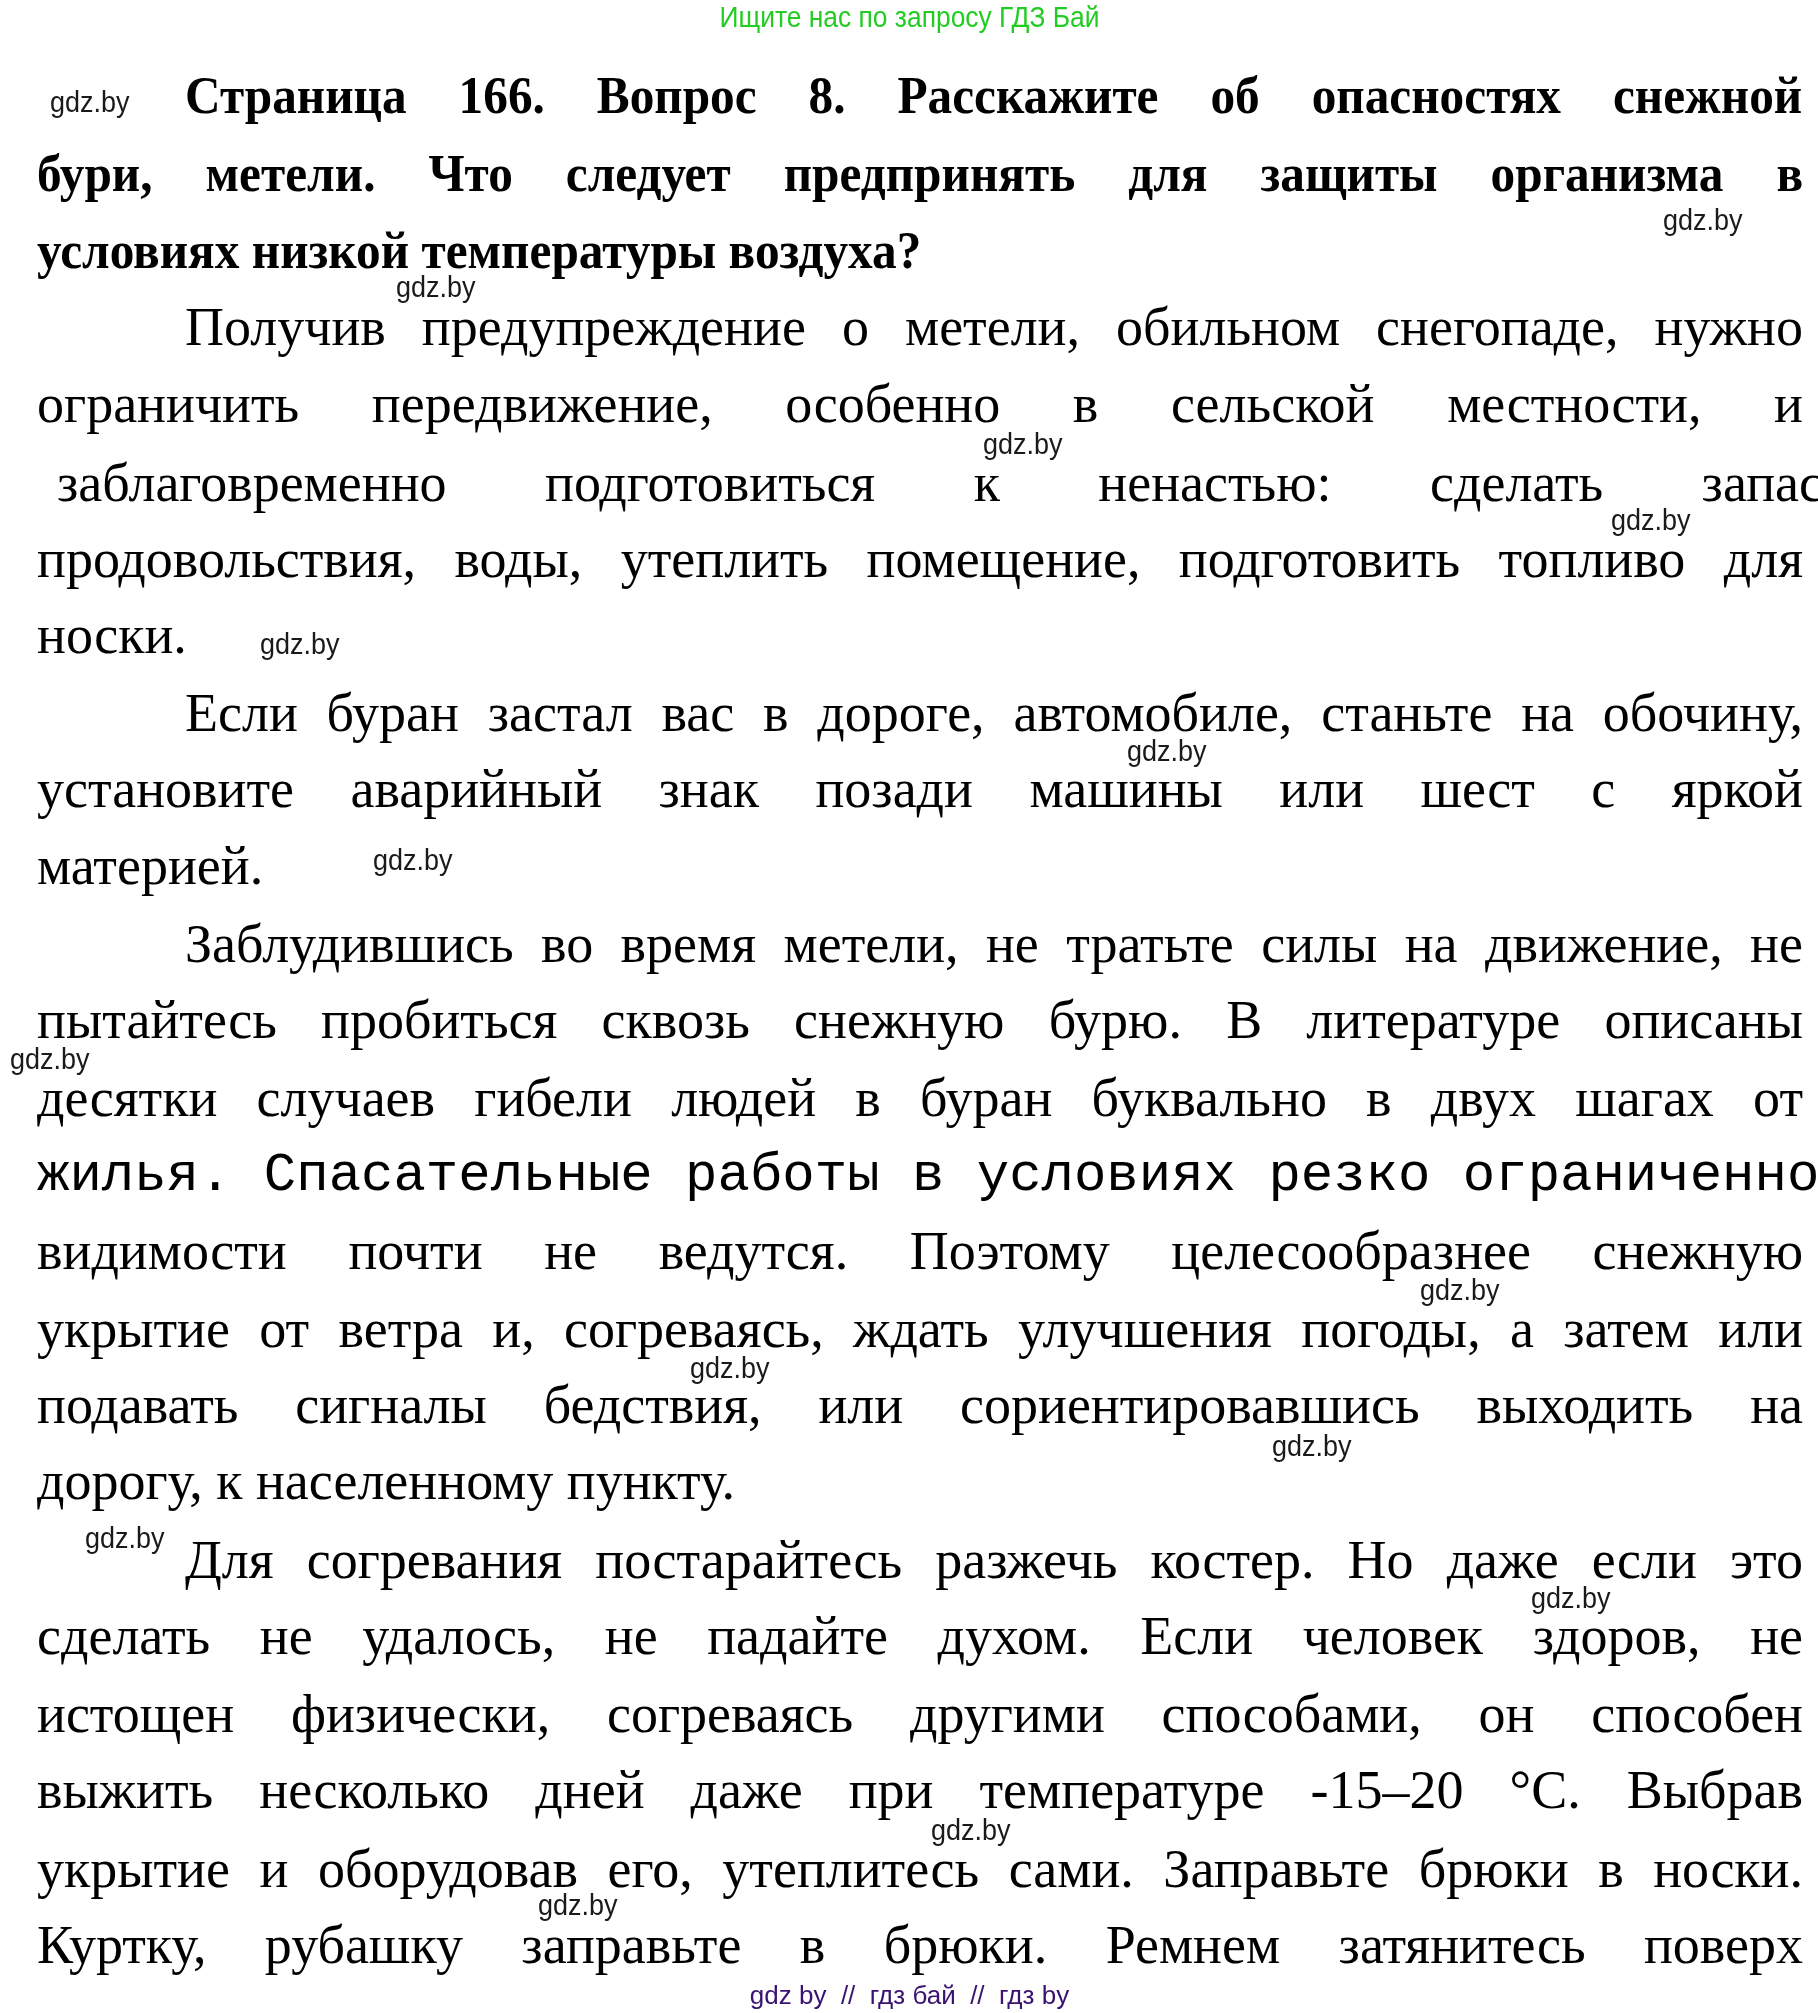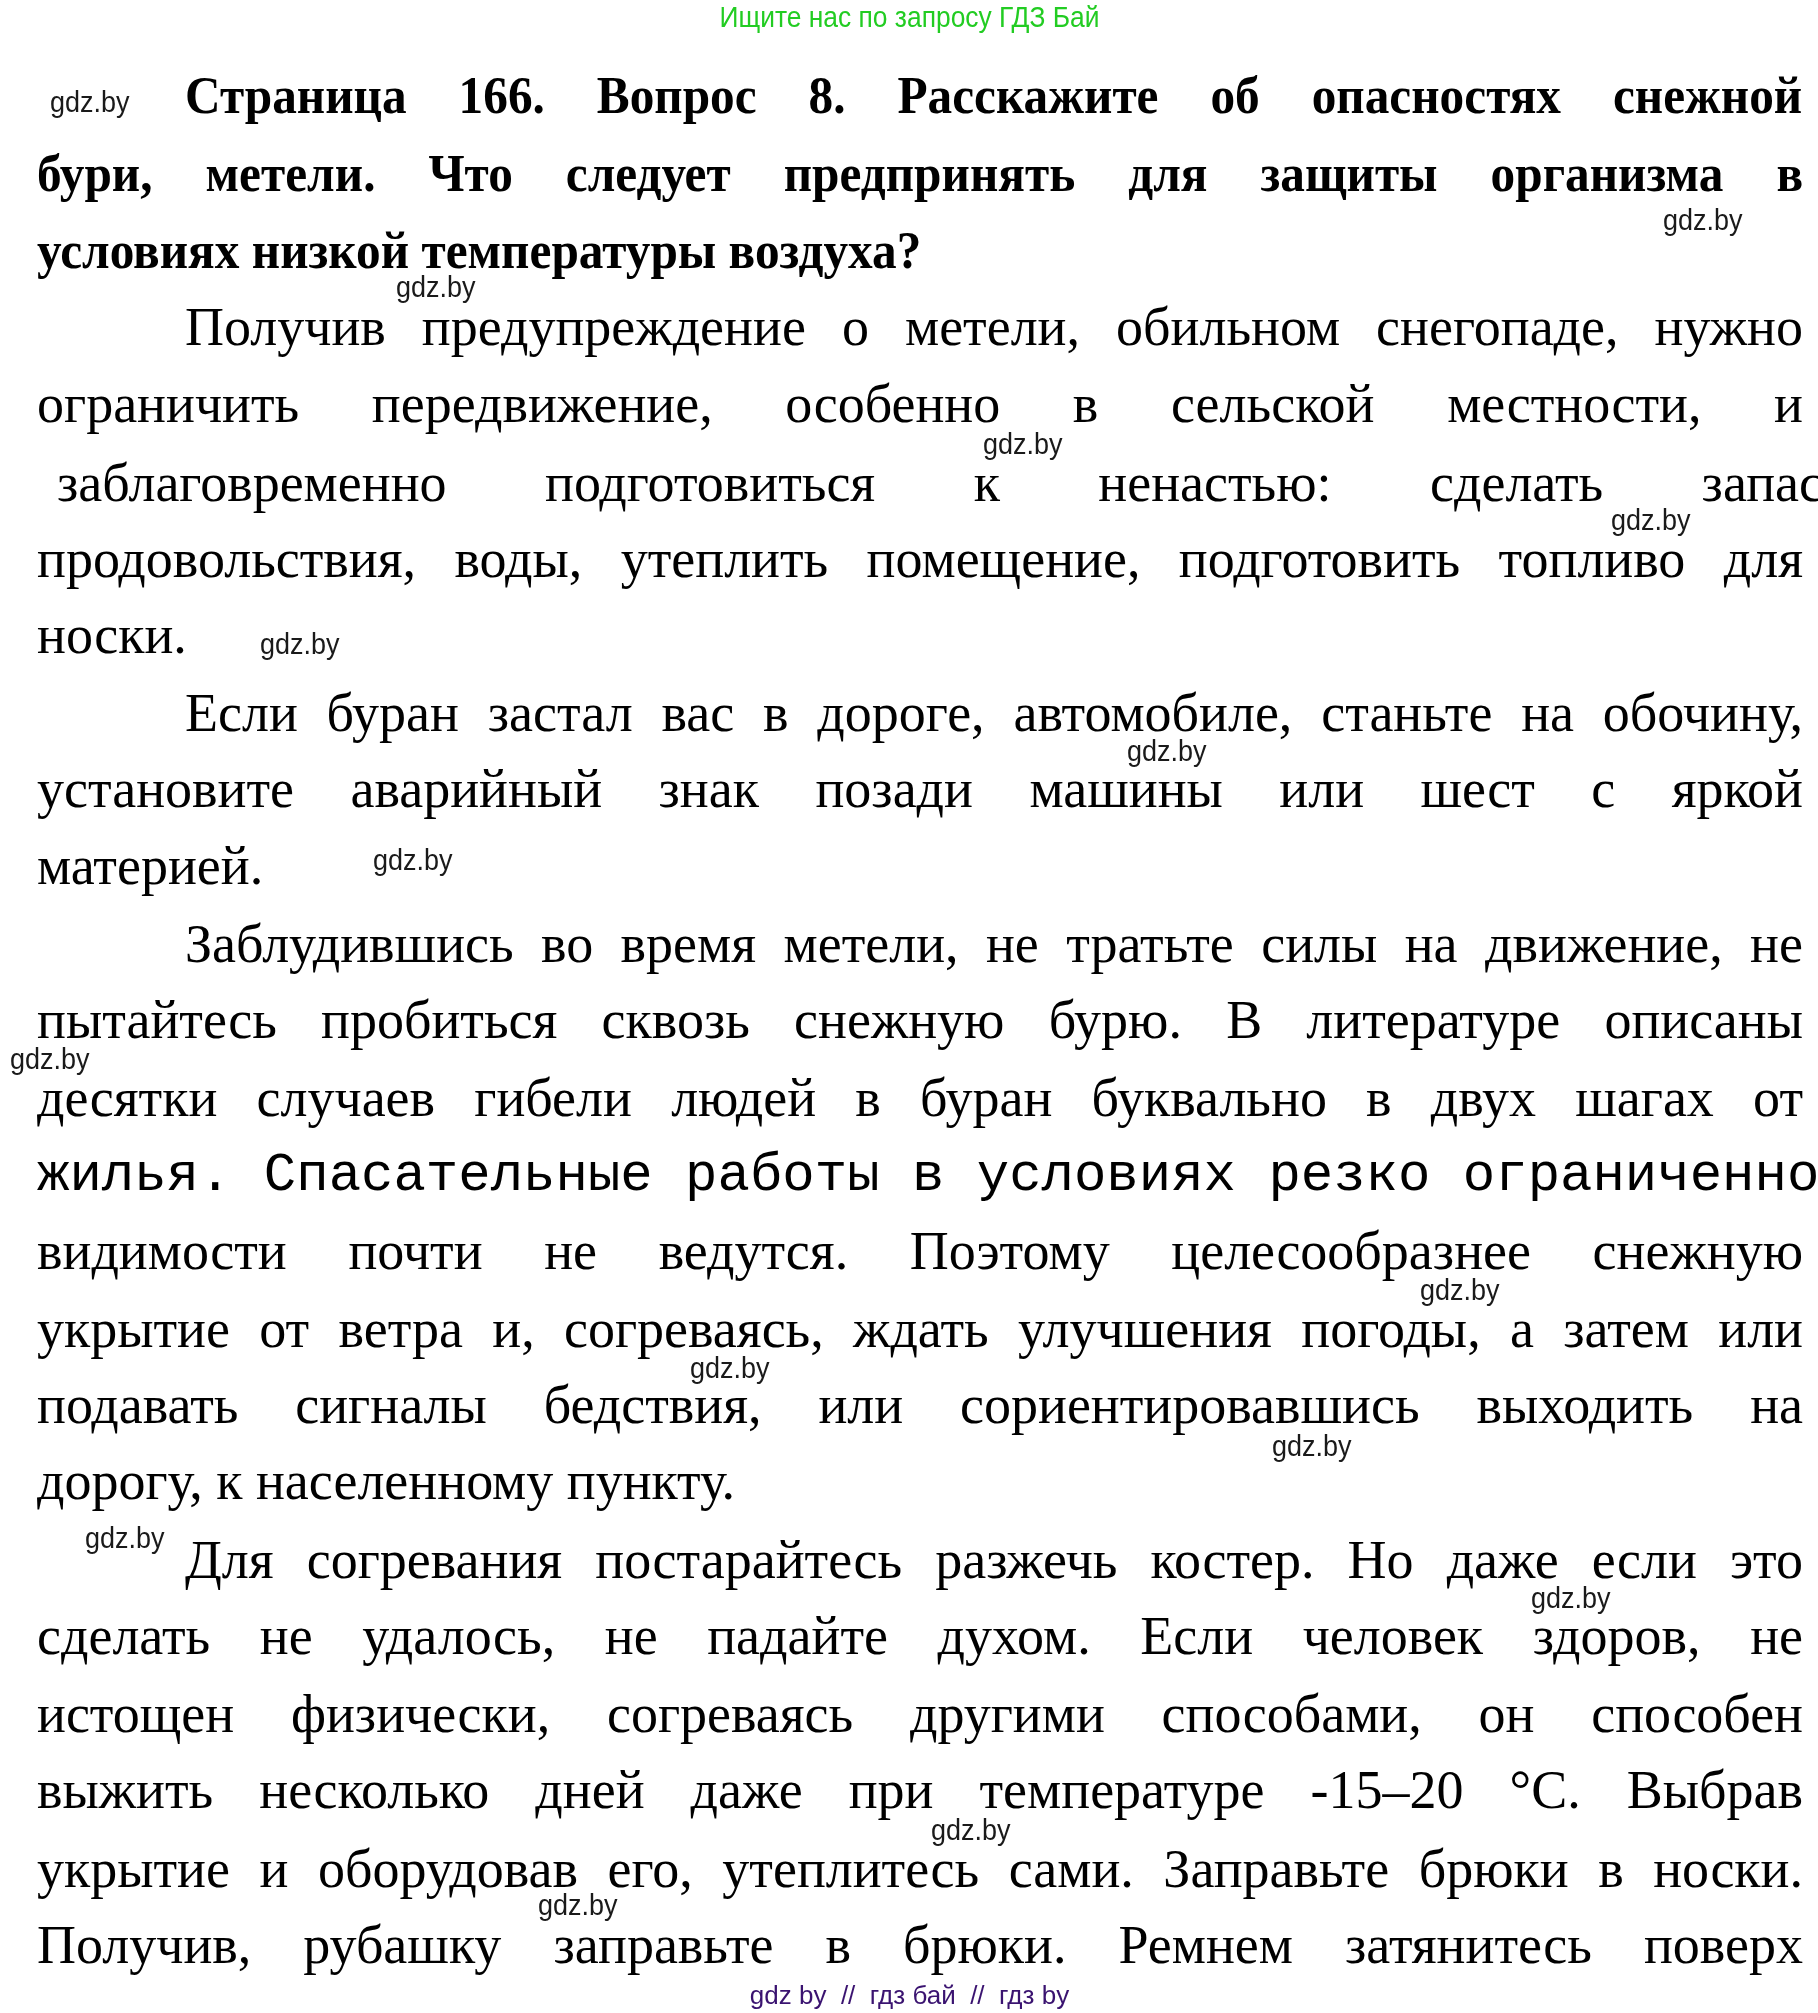--- a/index.html
+++ b/index.html
@@ -62,21 +62,21 @@
 <div class="line b" style="top:1213px;">видимости почти не ведутся. Поэтому целесообразнее снежную</div>
 <div class="line b" style="top:1291px;">укрытие от ветра и, согреваясь, ждать улучшения погоды, а затем или</div>
 <div class="line b" style="top:1367px;">подавать сигналы бедствия, или сориентировавшись выходить на</div>
 <div class="line b last" style="top:1443px;">дорогу, к населенному пункту.</div>
 
 <div class="line b indent" style="top:1522px;">Для согревания постарайтесь разжечь костер. Но даже если это</div>
 <div class="line b" style="top:1598px;">сделать не удалось, не падайте духом. Если человек здоров, не</div>
 <div class="line b" style="top:1676px;">истощен физически, согреваясь другими способами, он способен</div>
 <div class="line b" style="top:1752px;">выжить несколько дней даже при температуре -15–20 °C. Выбрав</div>
 <div class="line b" style="top:1831px;">укрытие и оборудовав его, утеплитесь сами. Заправьте брюки в носки.</div>
-<div class="line b" style="top:1907px;">Получив, рубашку заправьте в брюки. Ремнем затянитесь поверх</div>
+<div class="line b" style="top:1907px;">Куртку, рубашку заправьте в брюки. Ремнем затянитесь поверх</div>
 
 <div class="wm" style="left:50px;top:85px;">gdz.by</div>
 <div class="wm" style="left:1663px;top:203px;">gdz.by</div>
 <div class="wm" style="left:396px;top:270px;">gdz.by</div>
 <div class="wm" style="left:983px;top:427px;">gdz.by</div>
 <div class="wm" style="left:1611px;top:503px;">gdz.by</div>
 <div class="wm" style="left:260px;top:627px;">gdz.by</div>
 <div class="wm" style="left:1127px;top:734px;">gdz.by</div>
 <div class="wm" style="left:373px;top:843px;">gdz.by</div>
 <div class="wm" style="left:10px;top:1042px;">gdz.by</div>

